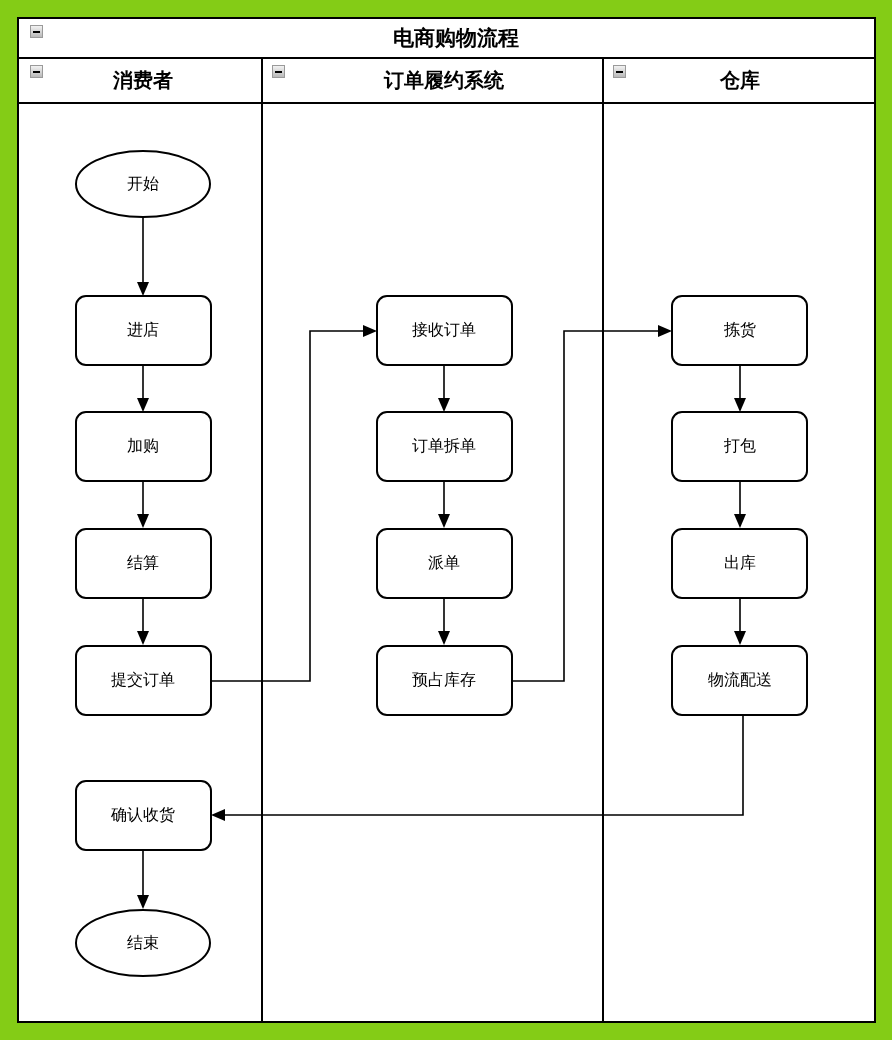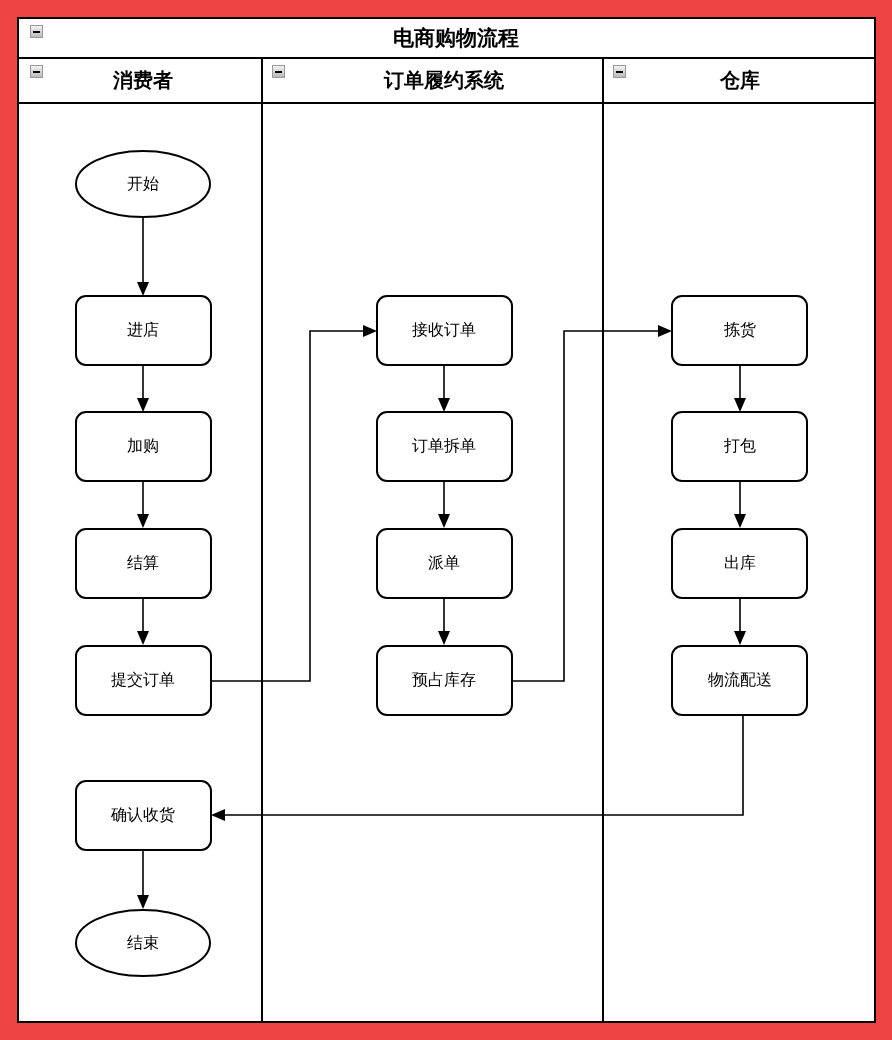--- a/index.html
+++ b/index.html
@@ -5,21 +5,21 @@
   html, body {
     margin: 0;
     padding: 0;
     background: #ffffff;
     font-family: "Liberation Sans", "DejaVu Sans", sans-serif;
   }
   #canvas {
     position: relative;
     width: 892px;
     height: 1040px;
-    background: #ef4444;
+    background: #84cc16;
     overflow: hidden;
   }
   svg.diagram {
     position: absolute;
     left: 0;
     top: 0;
     width: 892px;
     height: 1040px;
   }
   .pool-frame {

